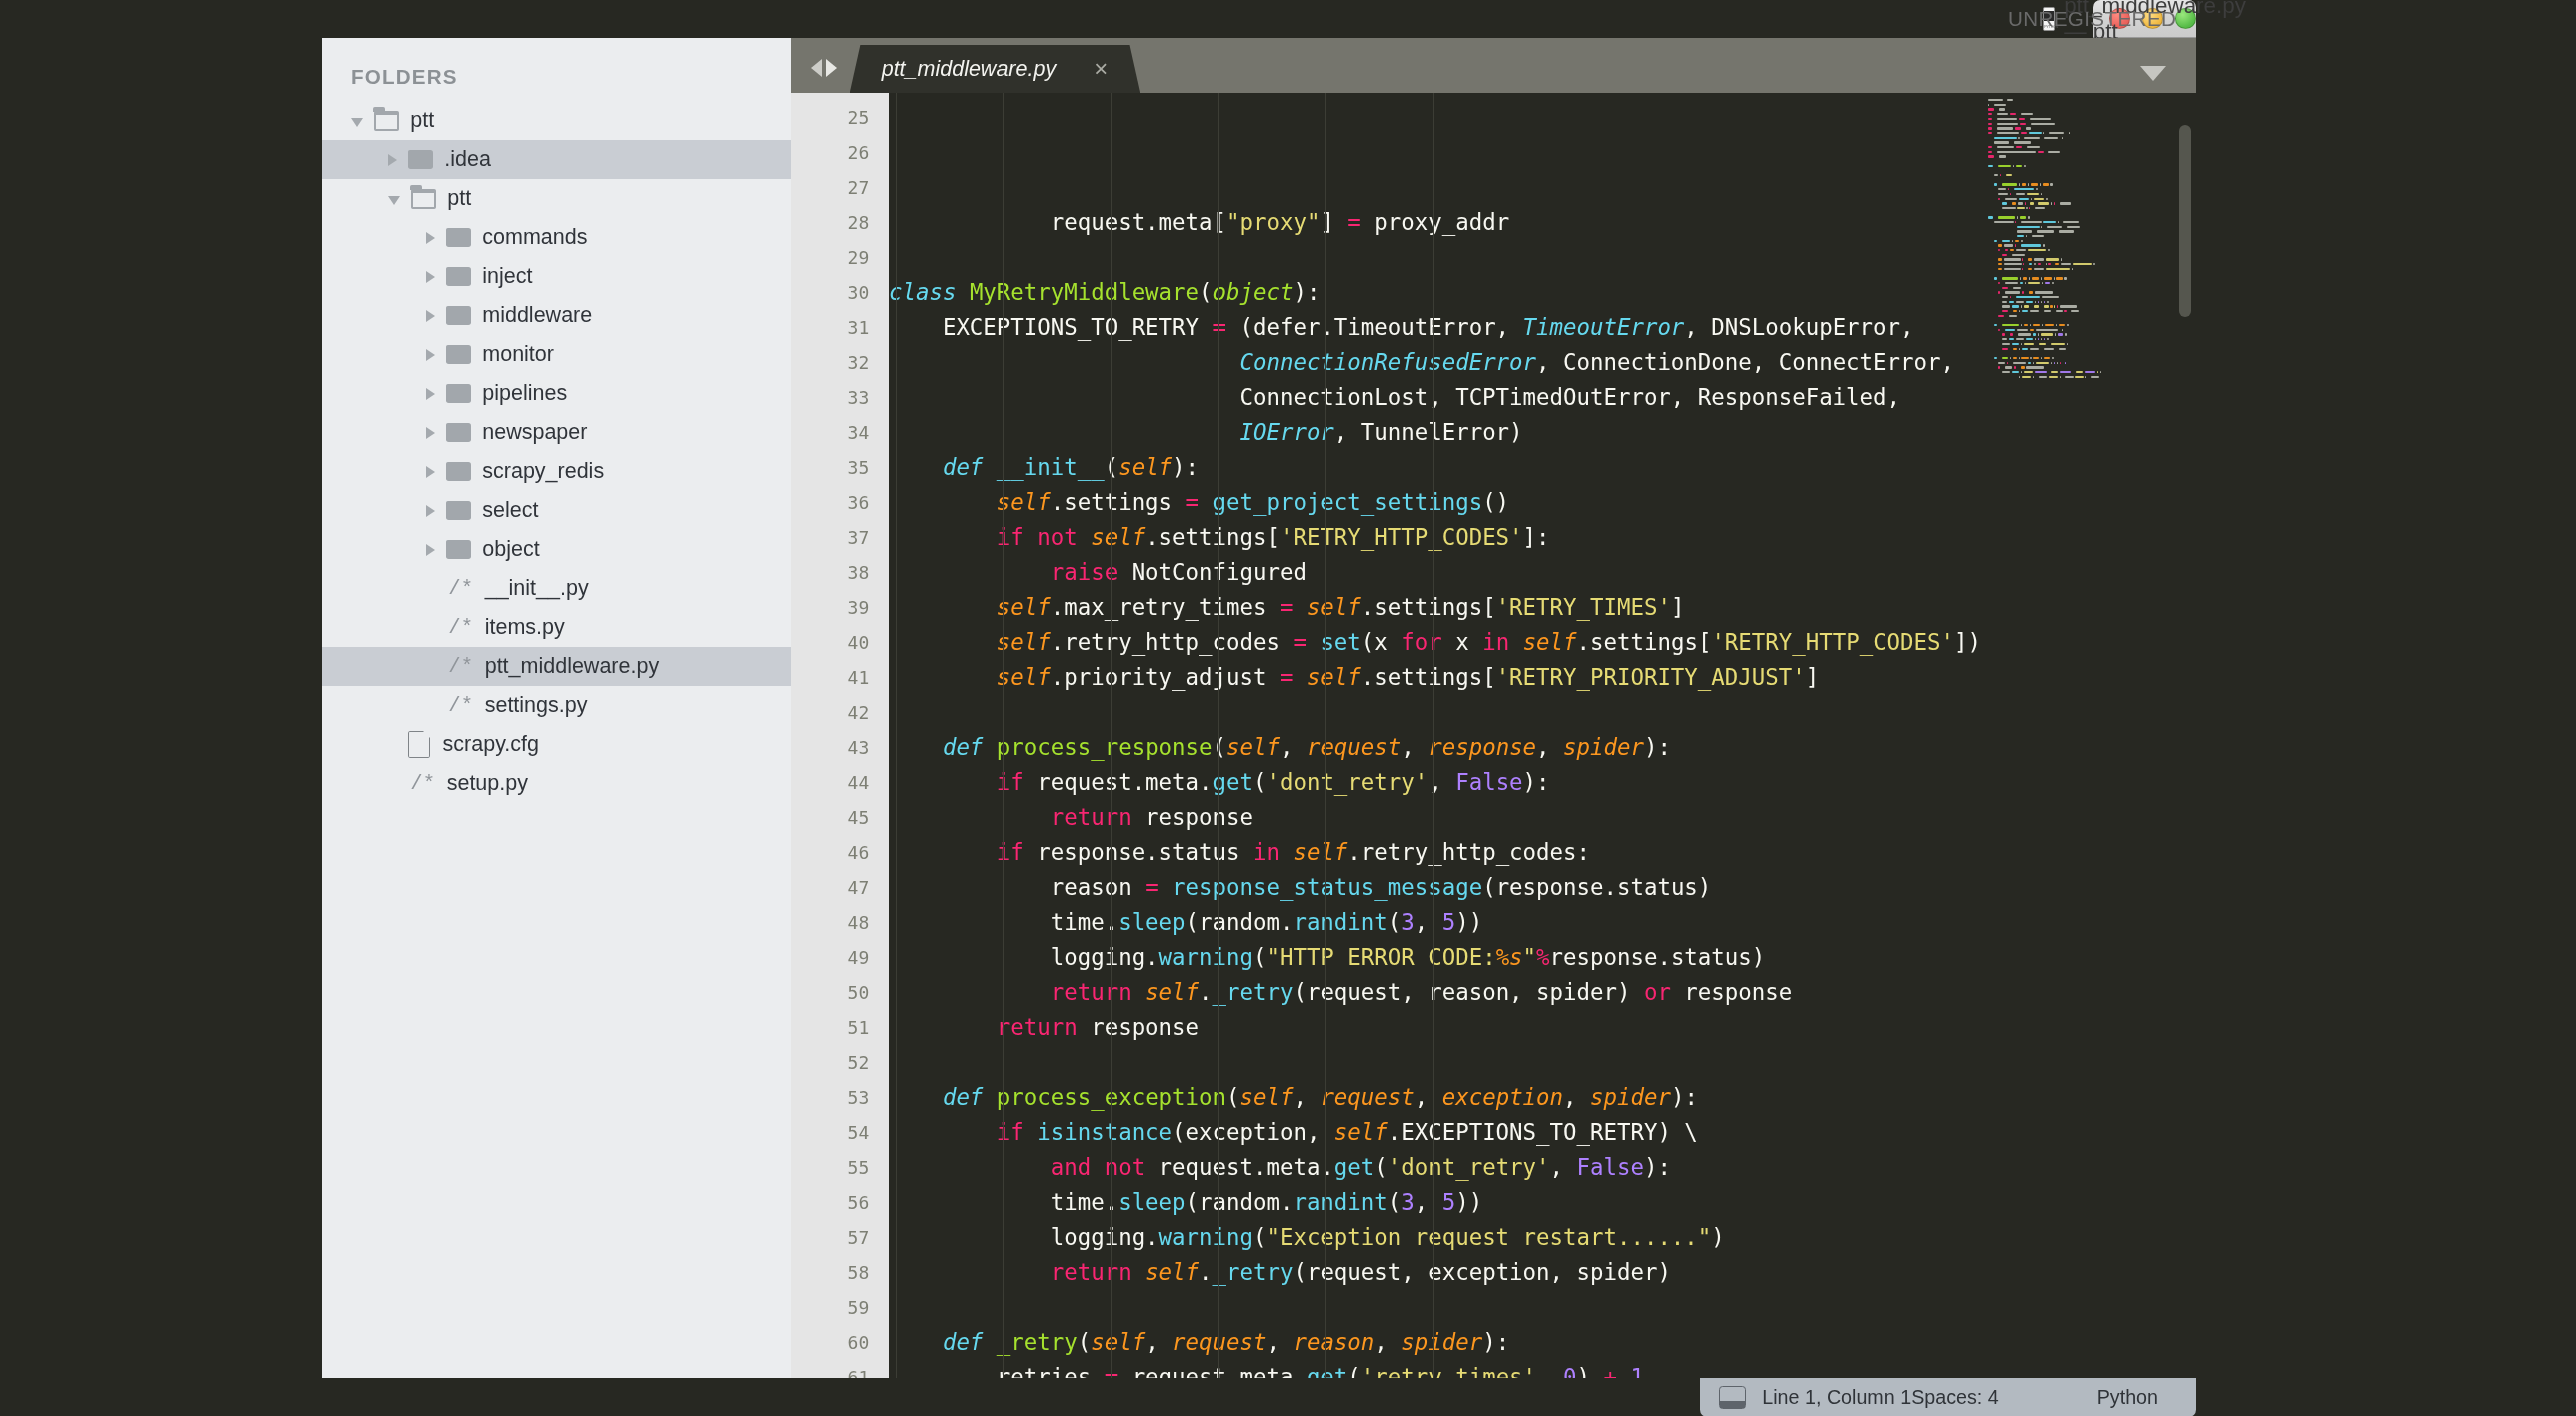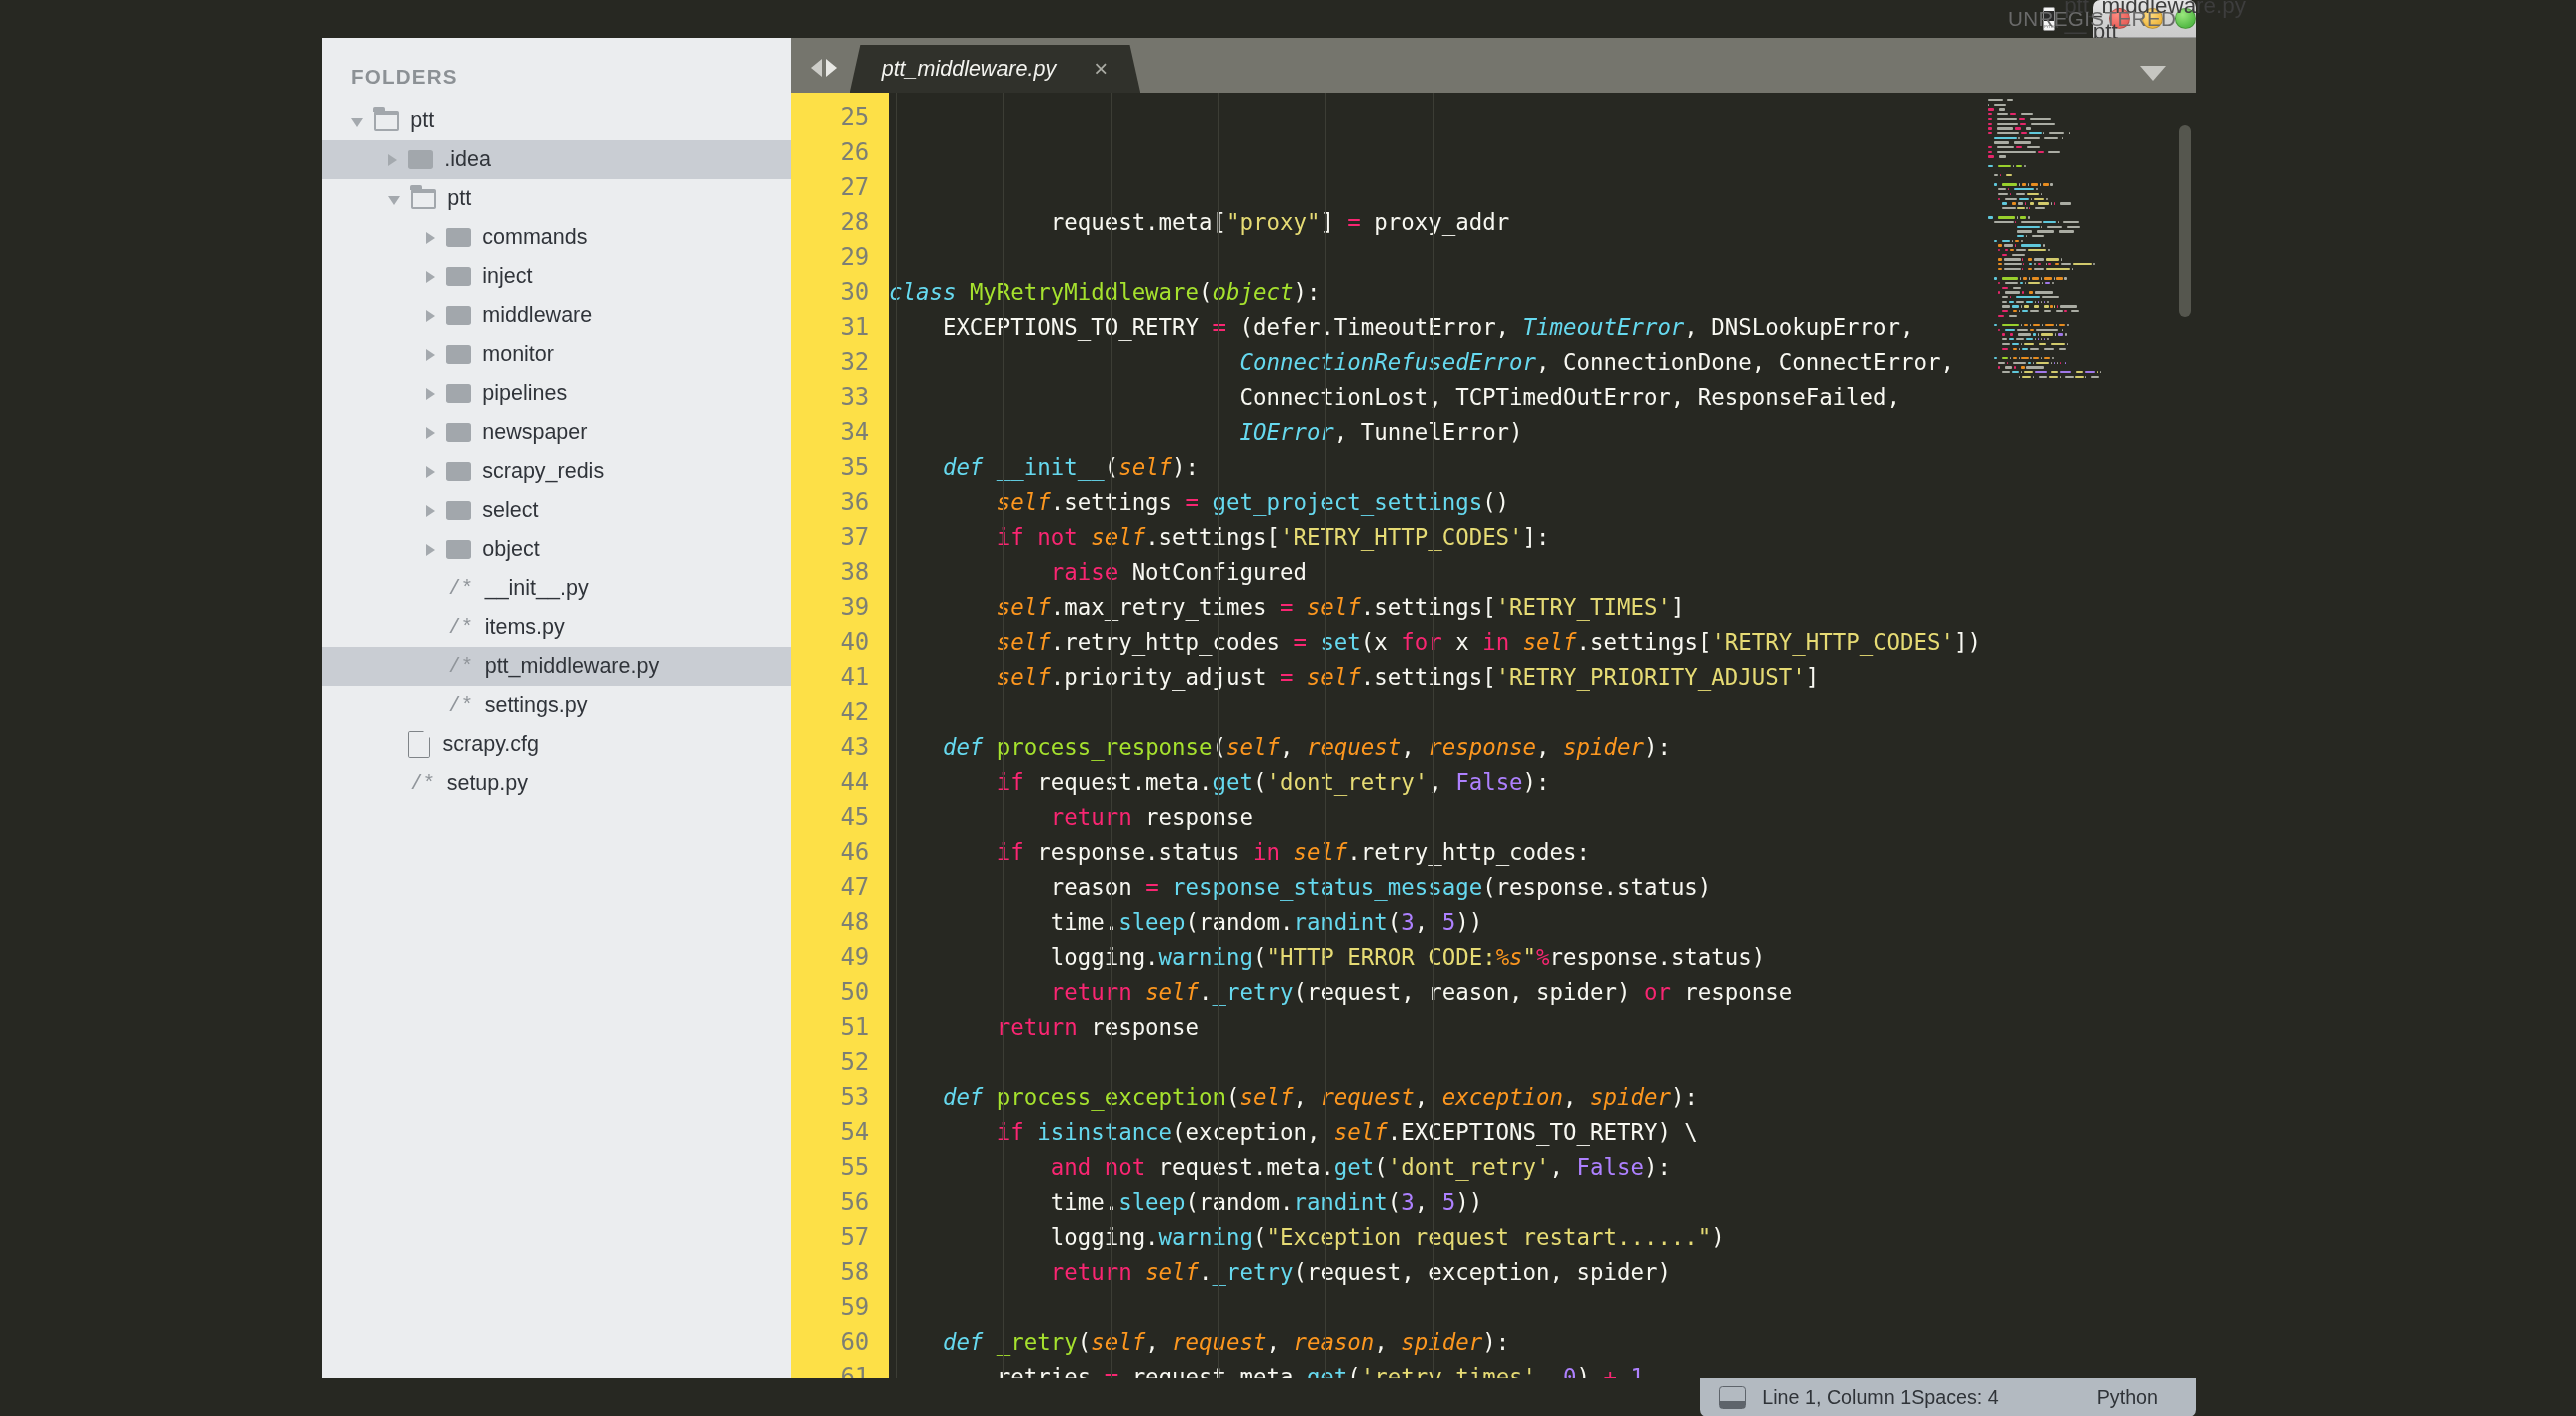--- a/index.html
+++ b/index.html
@@ -259,25 +259,25 @@
     overflow: hidden;
     background: #272822;
   }
   .gutter {
     flex: 0 0 98px;
     width: 98px;
     padding-top: 7.2px;
     text-align: right;
     padding-right: 19.7px;
     font-family: "DejaVu Sans Mono", monospace;
-    font-size: 24px;
+    font-size: 18px;
     line-height: 35px;
     color: #7d7f74;
     user-select: none;
-    background: #fde047;
+    background: #e5e5e5;
   }
   .code {
     flex: 1 1 auto;
     padding-top: 7.2px;
     font-family: "DejaVu Sans Mono", monospace;
     font-size: 22.4px;
     line-height: 35px;
     color: #f8f8f2;
     white-space: pre;
     overflow: hidden;

